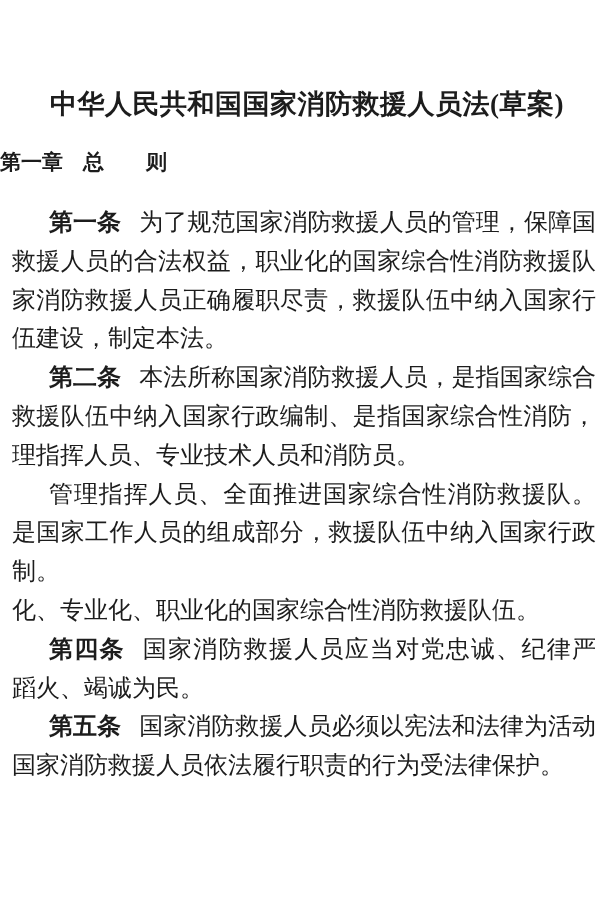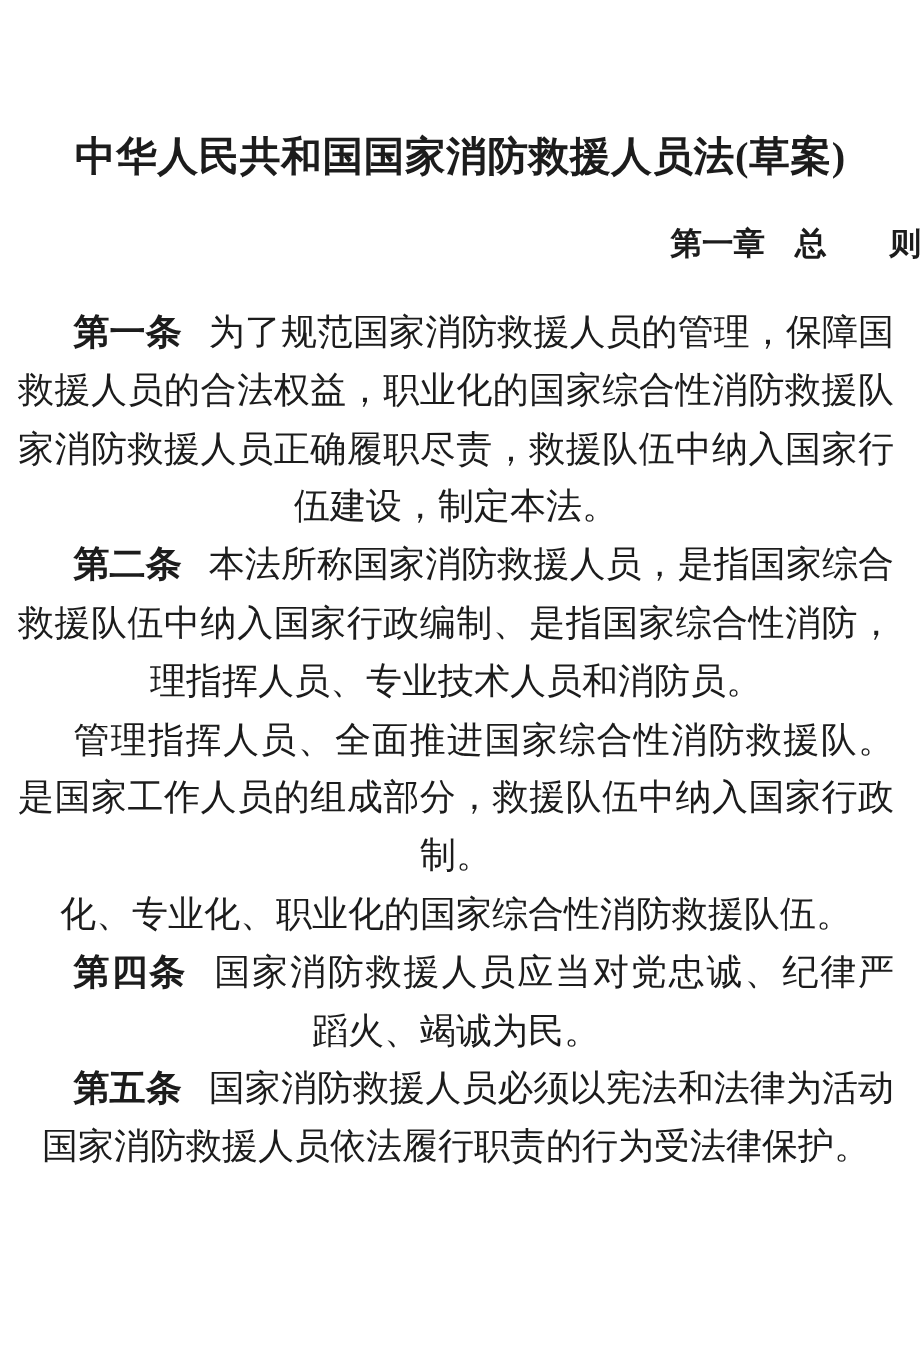--- a/index.html
+++ b/index.html
@@ -29,41 +29,40 @@
     letter-spacing: 0.5px;
     white-space: nowrap;
   }
 
   .chapter {
     position: absolute;
     top: 148px;
     left: 0;
     width: 100%;
     margin: 0;
-    text-align: right;
+    text-align: left;
     font-family: "Liberation Serif", serif;
     font-weight: bold;
     font-size: 21px;
     line-height: 28px;
   }
   .chapter .chapter-num { margin-right: 0.95em; }
 
   .body-text {
     position: absolute;
     top: 203px;
     left: 12px;
     width: 584px;
     font-family: "Liberation Serif", serif;
     font-size: 24px;
   }
   .line {
     height: 38.8px;
     line-height: 38.8px;
     overflow: hidden;
-    text-align: center;
   }
   .fill {
     text-align: justify;
     text-align-last: justify;
   }
   .indent { padding-left: 37px; }
   .lead {
     font-family: "Liberation Sans", sans-serif;
     font-weight: bold;
     margin-right: 18px;

